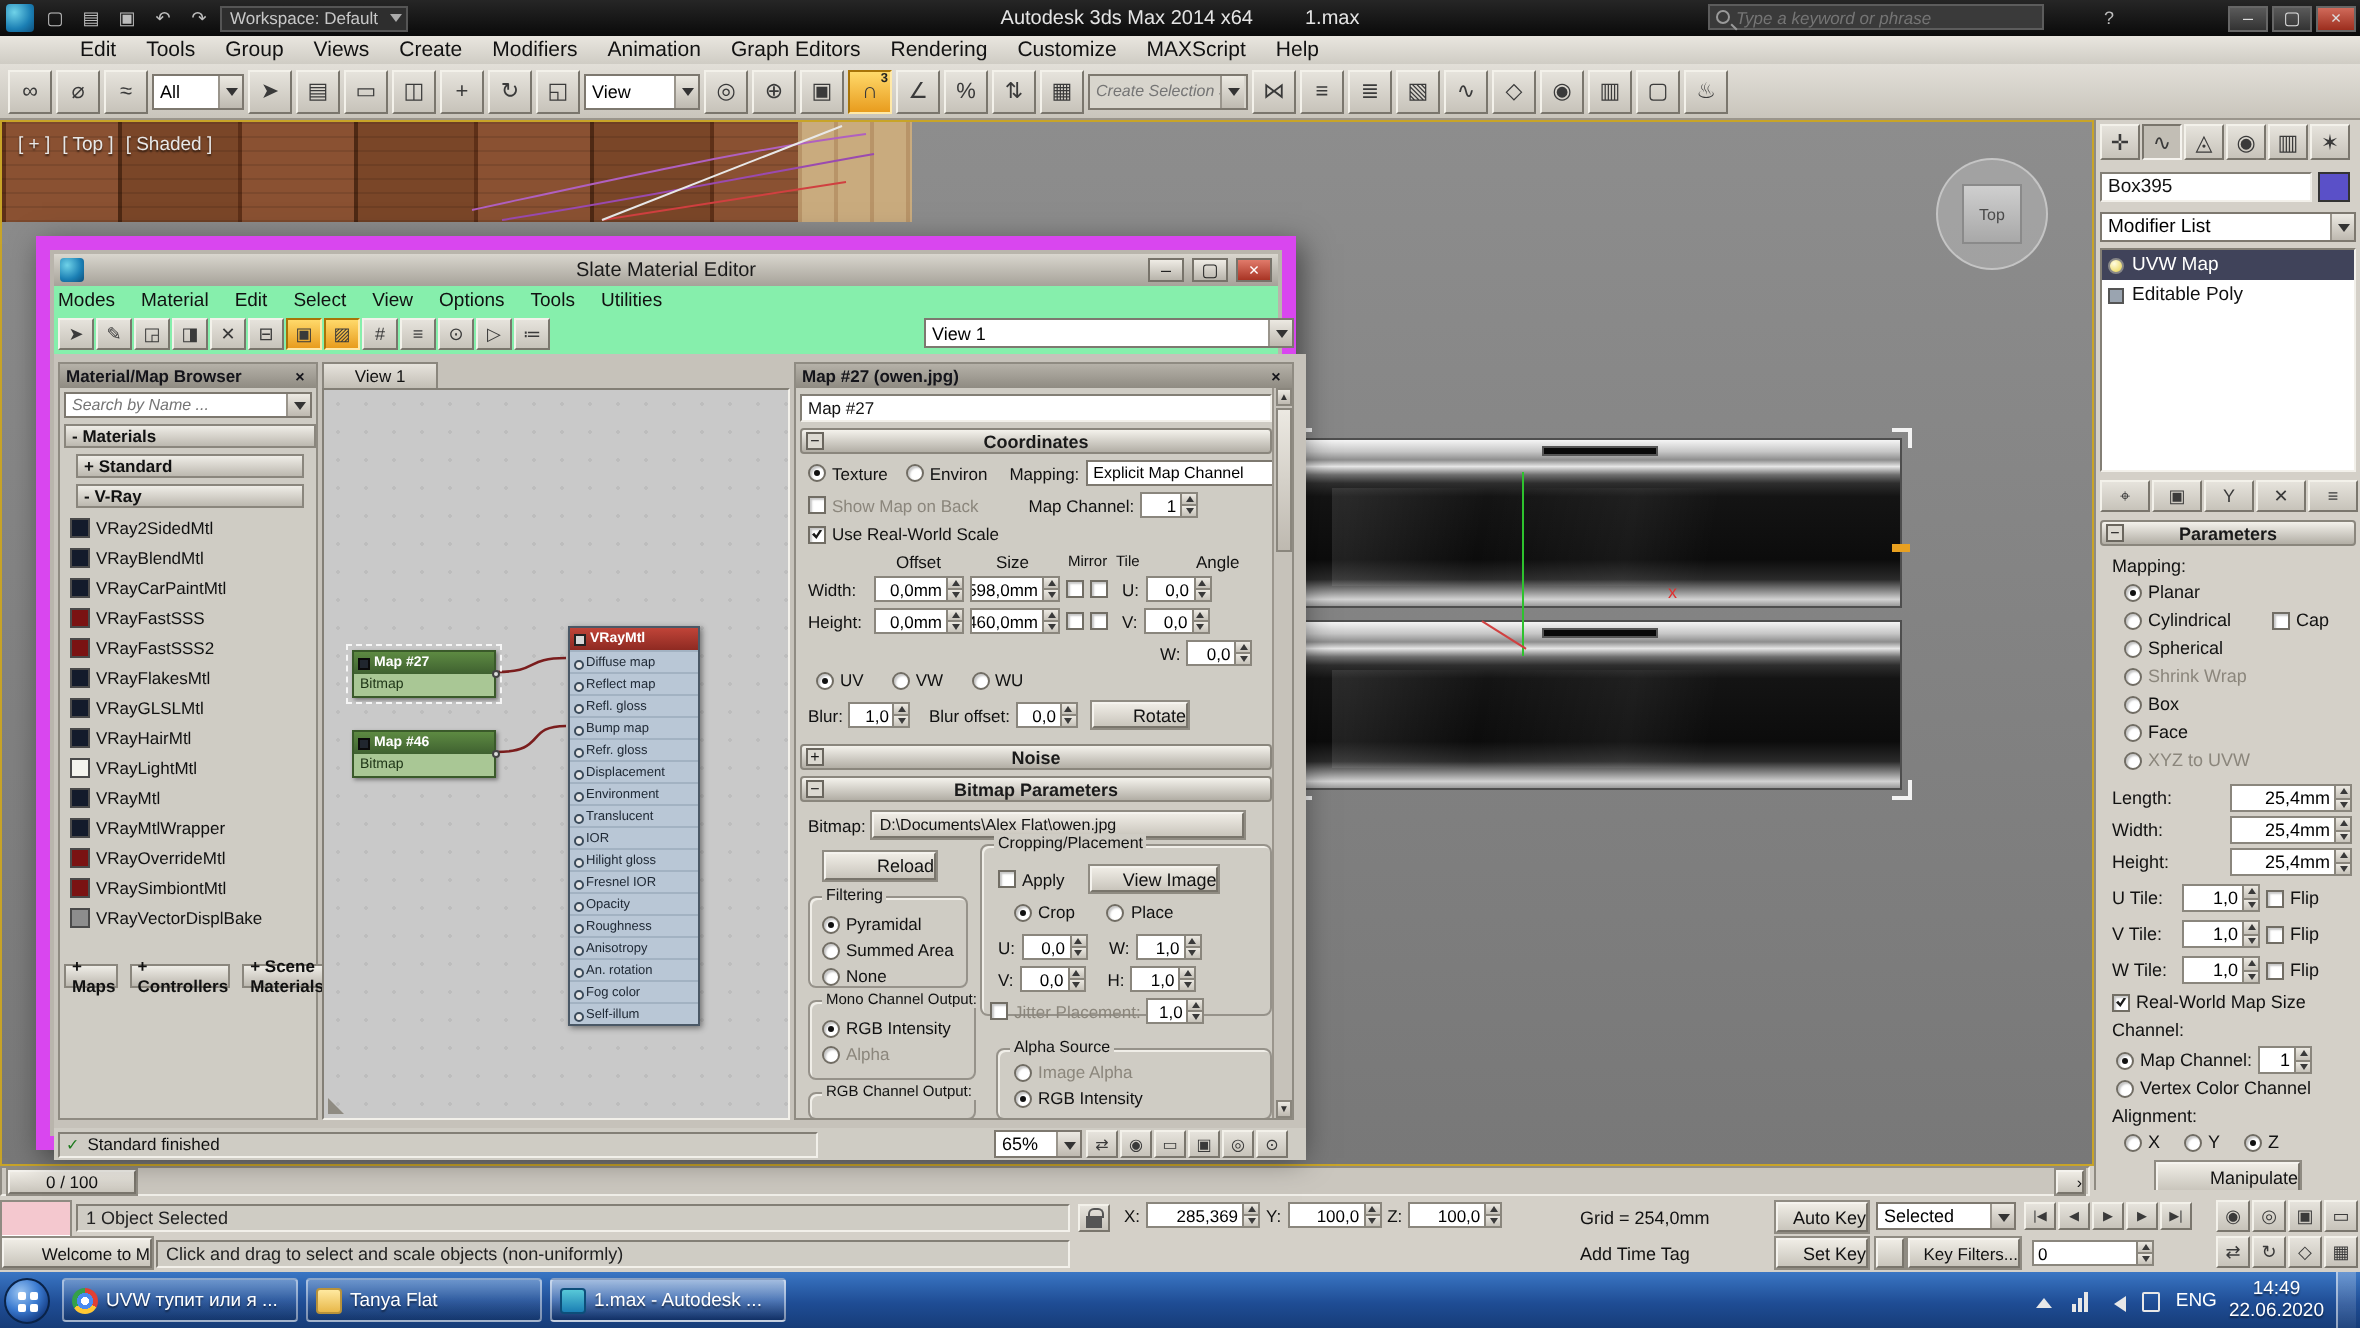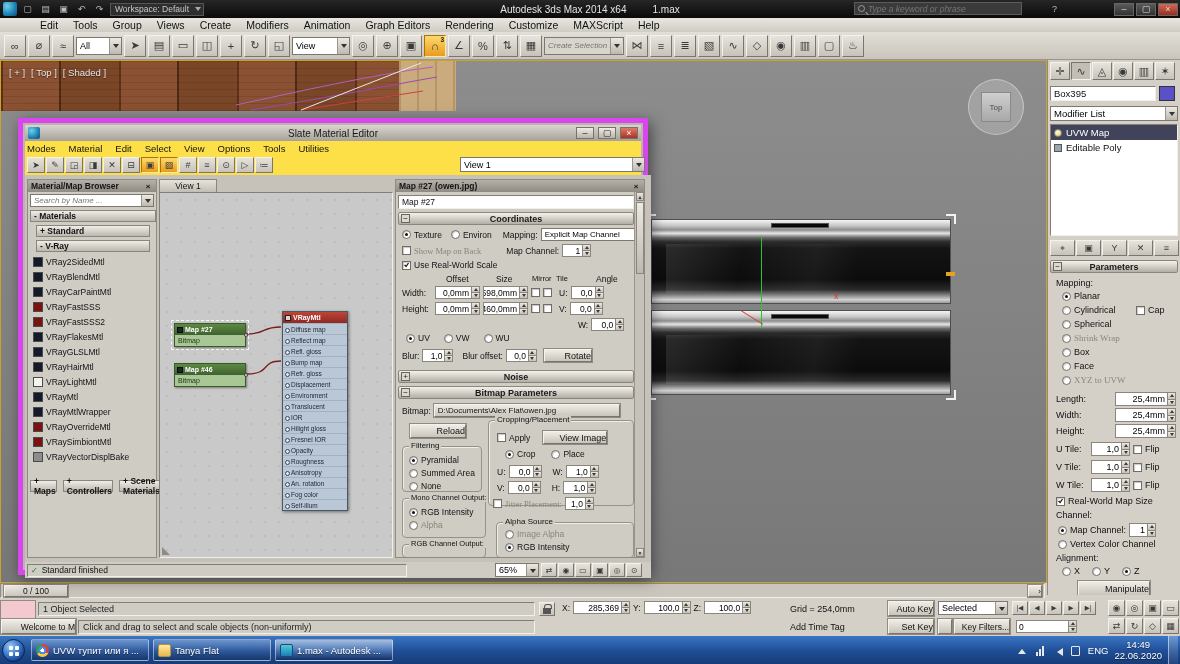--- a/index.html
+++ b/index.html
@@ -1,20 +1,20 @@
 <!DOCTYPE html>
 <html><head>
 <meta charset="utf-8">
 <style>
 *{margin:0;padding:0;box-sizing:border-box;}
 html,body{background:#3a3a3a;}
 body{font-family:"Liberation Sans","DejaVu Sans",sans-serif;font-size:11px;color:#111;}
 #screen{position:relative;width:1180px;height:664px;background:#d4d0c8;overflow:hidden;}
 .lab{font-size:8.5px;color:#111;white-space:nowrap;}
-.dis{color:#8b867c !important;font-family:Liberation Serif, serif;}
+.dis{color:#8b867c !important;}
 
 .tbtn{width:22px;height:22px;flex:none;border:1px solid;border-color:#f3f1ea #7a766d #7a766d #f3f1ea;background:linear-gradient(#e6e3dc,#c7c3ba);display:flex;align-items:center;justify-content:center;font-size:11px;color:#3a3a3a;position:relative;}
 .tbtn.sm{width:18px;height:16px;font-size:9px;}
 .tbtn.xs{width:16px;height:14px;font-size:8px;}
 .gold{background:linear-gradient(#ffd96a,#e89c1e) !important;border-color:#a87408 #ffe9a8 #ffe9a8 #a87408 !important;}
 .badge{position:absolute;top:0;right:1px;font-size:6.5px;font-weight:bold;color:#222;}
 .combo{background:#fff;border:1px solid #7d786f;display:inline-flex;align-items:center;font-size:9px;color:#000;padding-left:3px;height:14px;position:relative;flex:none;}
 .combo .tx{flex:1;overflow:hidden;white-space:nowrap;text-align:left;}
 .combo .dd{width:12px;align-self:stretch;background:linear-gradient(#ece9e2,#beb9b0);border-left:1px solid #9a958c;display:flex;align-items:center;justify-content:center;flex:none;}
 .combo .dd::after{content:"";border:3px solid transparent;border-top:4px solid #333;margin-top:4px;}
@@ -93,21 +93,21 @@
 #timeline{position:absolute;left:0;top:583px;width:1045px;height:15px;background:#cac6be;border:1px solid;border-color:#8f8b82 #f0eee8 #f0eee8 #8f8b82;}
 #tl-handle{position:absolute;left:3px;top:1px;width:64px;height:12px;font-size:8.5px;display:flex;align-items:center;justify-content:center;}
 #tl-end{position:absolute;right:2px;top:1px;width:14px;height:12px;font-size:8px;}
 .srow{position:absolute;left:0;width:1180px;height:17px;display:flex;align-items:center;}
 #mini-listener{position:absolute;left:0;top:600px;width:36px;height:35px;border:1px solid #8f8b82;background:linear-gradient(#f4c8cf 0 50%,#ffffff 50%);}
 .statfield{background:#cfccc4;border:1px solid;border-color:#837f76 #f2f0ea #f2f0ea #837f76;height:14px;display:flex;align-items:center;padding:0 4px;font-size:9px;color:#222;overflow:hidden;white-space:nowrap;}
 .lock{width:8px;height:6px;background:#555;position:relative;margin-top:4px;}
 .lock::before{content:"";position:absolute;left:1px;top:-4px;width:6px;height:4px;border:1px solid #555;border-bottom:0;border-radius:3px 3px 0 0;}
 #navgrid{position:absolute;left:1108px;top:600px;width:72px;height:35px;display:flex;flex-wrap:wrap;gap:1px;}
 
-#slate{position:absolute;left:18px;top:118px;width:630px;height:457px;background:#fde047;border:5px solid #d946ef;box-shadow:3px 4px 14px rgba(0,0,0,.5),inset 0 0 0 2px #b9b5ac;z-index:50;}
+#slate{position:absolute;left:18px;top:118px;width:630px;height:457px;background:#86efac;border:7px solid #d946ef;box-shadow:3px 4px 14px rgba(0,0,0,.5),inset 0 0 0 2px #b9b5ac;z-index:50;}
 #slate-title{position:absolute;left:2px;top:2px;right:2px;height:16px;background:linear-gradient(#d9d6ce,#a6a299);display:flex;align-items:center;padding:0 3px;gap:4px;}
 #slate-title .t{position:absolute;left:50%;transform:translateX(-50%);font-size:10px;color:#1a1a1a;}
 #slate-title .sp{flex:1;}
 #slate-title .winbtn{height:12px;width:18px;background:linear-gradient(#efece5,#b8b4ab);border:1px solid #77736a;color:#222;}
 #slate-title .winbtn.close{background:linear-gradient(#e07a6a,#a83424);color:#fff;}
 #slate-menu{position:absolute;left:4px;top:19px;width:620px;height:13px;display:flex;gap:13px;align-items:center;font-size:9.5px;}
 #slate-tools{position:absolute;left:4px;top:33px;height:18px;display:flex;gap:1px;align-items:center;}
 #slate-tools .tbtn:nth-of-type(7),#slate-tools .tbtn:nth-of-type(8){background:linear-gradient(#ffd96a,#e89c1e);border-color:#a87408 #ffe9a8 #ffe9a8 #a87408;}
 #slate-body{position:absolute;left:2px;top:52px;width:626px;height:387px;background:#c6c2ba;}
 .pane-hdr{position:absolute;left:0;top:0;right:0;height:12px;background:linear-gradient(#b5b1a8,#8f8b82);display:flex;align-items:center;padding:0 3px;font-size:8.5px;font-weight:bold;color:#14141a;}

